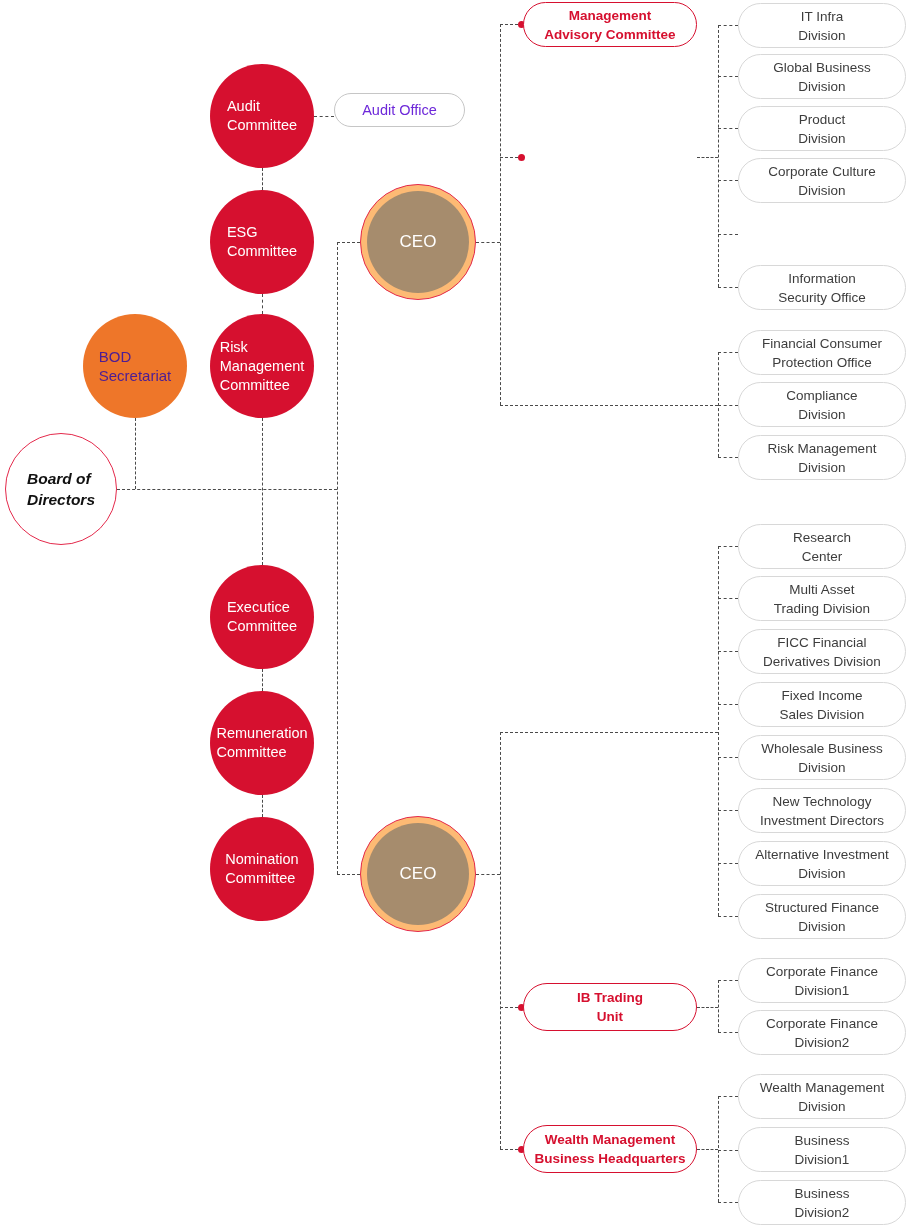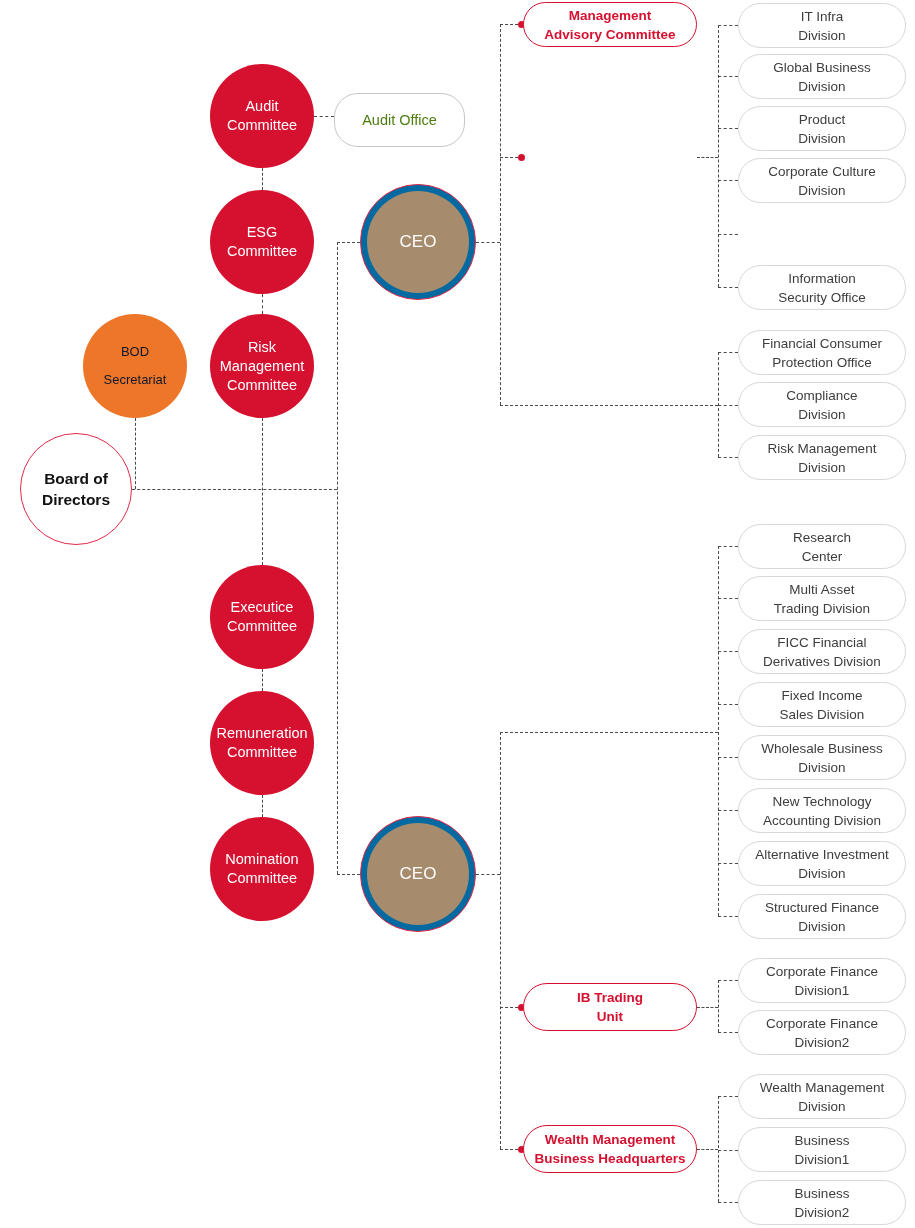--- a/index.html
+++ b/index.html
@@ -2,35 +2,35 @@
 <html><head>
 <meta charset="utf-8">
 <style>
   html,body{margin:0;padding:0;background:#ffffff;}
   #canvas{
     position:relative;width:915px;height:1228px;background:#ffffff;overflow:hidden;
     font-family:"Liberation Sans","DejaVu Sans",sans-serif;
   }
   .circle{
     position:absolute;border-radius:50%;display:flex;align-items:center;justify-content:center;
-    text-align:center;white-space:pre-line;box-sizing:border-box;
+    text-align:left;white-space:pre-line;box-sizing:border-box;
   }
   .c-red{width:104px;height:104px;background:#D6102F;color:#ffffff;font-size:14.5px;line-height:19px;}
-  .c-orange{width:104px;height:104px;background:#EE7629;color:#0f172a;font-size:13px;line-height:28px;}
+  .c-orange{width:104px;height:104px;background:#EE7629;color:#4c1d95;font-size:15px;line-height:19px;}
   .c-bod{width:112px;height:112px;background:#ffffff;border:1.5px solid #E4294B;color:#111111;
          font-weight:bold;font-size:15.5px;line-height:21px;}
   .ceo-outer{position:absolute;width:116px;height:116px;border:1.5px solid #E4294B;border-radius:50%;
-         background:#0369a1;display:flex;align-items:center;justify-content:center;box-sizing:border-box;}
+         background:#fdba74;display:flex;align-items:center;justify-content:center;box-sizing:border-box;}
   .ceo-inner{width:102px;height:102px;border-radius:50%;background:#A68C6D;color:#ffffff;
          font-size:17px;display:flex;align-items:center;justify-content:center;}
   .pill{
     position:absolute;display:flex;align-items:center;justify-content:center;text-align:center;
     white-space:pre-line;box-sizing:border-box;background:#ffffff;border-radius:24px;
   }
-  .pill-grey{left:334px;width:131px;height:54px;border:1px solid #C6C6C6;color:#4d7c0f;font-size:14.5px;}
+  .pill-grey{left:334px;width:131px;height:34px;border:1px solid #C6C6C6;color:#6d28d9;font-size:14.5px;}
   .pill-red{left:523px;width:174px;border:1.5px solid #D6102F;color:#D6102F;font-weight:600;
             font-size:13.5px;line-height:19px;}
   .pill-div{left:738px;width:168px;height:45px;border:1px solid #D8D8D8;color:#3D3D3D;
             font-size:13.5px;line-height:19px;border-radius:23px;}
   .hline{position:absolute;height:0;border-top:1px dashed #4A4A4A;}
   .vline{position:absolute;width:0;border-left:1px dashed #4A4A4A;}
   .dot{position:absolute;width:7px;height:7px;border-radius:50%;background:#D6102F;}
 </style>
 </head>
 <body>
@@ -93,21 +93,21 @@
 
   <div class="vline" style="left:718px;top:980px;height:52px;"></div>
   <div class="hline" style="left:718px;top:980px;width:20px;"></div>
   <div class="hline" style="left:718px;top:1032px;width:20px;"></div>
 
   <div class="vline" style="left:718px;top:1096px;height:106px;"></div>
   <div class="hline" style="left:718px;top:1096px;width:20px;"></div>
   <div class="hline" style="left:718px;top:1150px;width:20px;"></div>
   <div class="hline" style="left:718px;top:1202px;width:20px;"></div>
 
-  <div class="circle c-bod" style="left:20px;top:433px;">Board of
+  <div class="circle c-bod" style="left:5px;top:433px;font-style:italic;">Board of
 Directors</div>
   <div class="circle c-orange" style="left:83px;top:314px;">BOD
 Secretariat</div>
 
   <div class="circle c-red" style="left:210px;top:64px;">Audit
 Committee</div>
   <div class="circle c-red" style="left:210px;top:190px;">ESG
 Committee</div>
   <div class="circle c-red" style="left:210px;top:314px;">Risk
 Management
@@ -157,21 +157,21 @@
 Center</div>
   <div class="pill pill-div" style="top:576px;">Multi Asset
 Trading Division</div>
   <div class="pill pill-div" style="top:629px;">FICC Financial
 Derivatives Division</div>
   <div class="pill pill-div" style="top:682px;">Fixed Income
 Sales Division</div>
   <div class="pill pill-div" style="top:735px;">Wholesale Business
 Division</div>
   <div class="pill pill-div" style="top:788px;">New Technology
-Accounting Division</div>
+Investment Directors</div>
   <div class="pill pill-div" style="top:841px;">Alternative Investment
 Division</div>
   <div class="pill pill-div" style="top:894px;">Structured Finance
 Division</div>
 
   <div class="pill pill-div" style="top:958px;">Corporate Finance
 Division1</div>
   <div class="pill pill-div" style="top:1010px;">Corporate Finance
 Division2</div>
 

